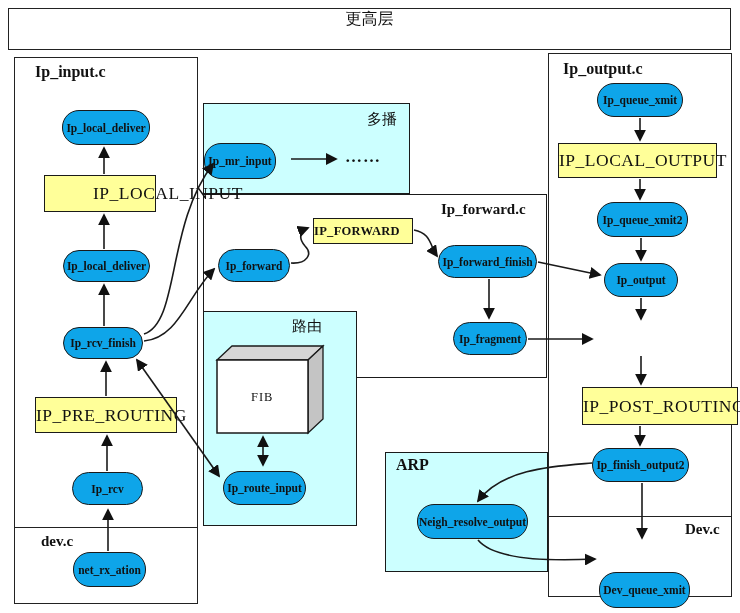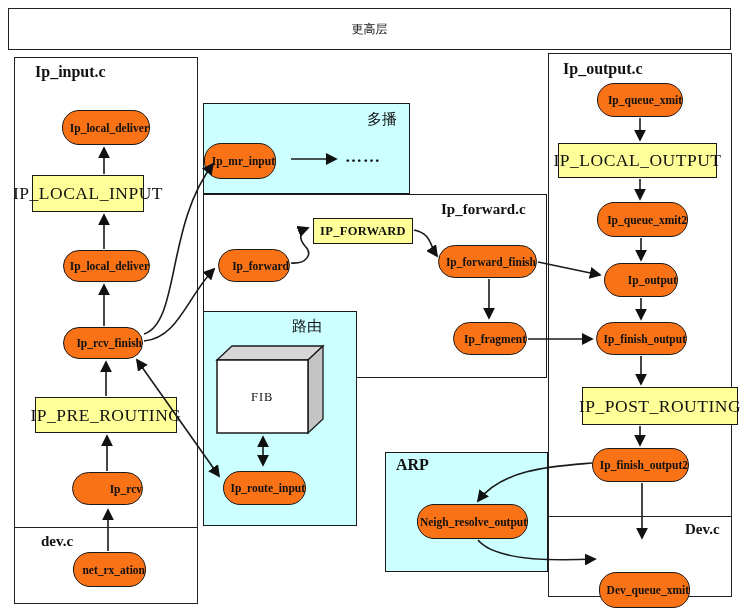--- a/index.html
+++ b/index.html
@@ -5,31 +5,31 @@
   html,body{margin:0;padding:0;background:#fff;}
   #canvas{position:relative;width:740px;height:613px;background:#fff;overflow:hidden;
           font-family:"Liberation Serif","DejaVu Sans",serif;color:#111;}
 
   .zone{position:absolute;z-index:1;box-sizing:border-box;}
   .zone-cyan{background:#ccffff;border:1.4px solid #1a1a1a;}
   .zone-white{background:#ffffff;border:1.2px solid #1a1a1a;}
 
   .col{position:absolute;z-index:2;box-sizing:border-box;border:1.6px solid #222;background:transparent;}
   .banner{position:absolute;z-index:2;box-sizing:border-box;border:1.6px solid #222;background:#fff;
-          display:flex;align-items:center;justify-content:center;font-size:12px;}
+          display:flex;align-items:flex-start;justify-content:center;font-size:16px;}
   .divider{position:absolute;z-index:2;border-top:1.4px solid #222;height:0;}
 
   .sec-title{position:absolute;z-index:6;font-weight:bold;font-size:15px;white-space:nowrap;}
   .sec-title.big{font-size:16px;}
 
-  .stadium{position:absolute;z-index:4;box-sizing:border-box;background:#f97316;border:1.3px solid #1a1a1a;
-           border-radius:17px;display:flex;align-items:center;justify-content:flex-end;
+  .stadium{position:absolute;z-index:4;box-sizing:border-box;background:#0ea5e9;border:1.3px solid #1a1a1a;
+           border-radius:17px;display:flex;align-items:center;justify-content:center;
            font-weight:bold;font-size:11.5px;white-space:nowrap;}
   .hook{position:absolute;z-index:4;box-sizing:border-box;background:#ffff99;border:1.3px solid #1a1a1a;
-        display:flex;align-items:center;justify-content:center;font-size:17.5px;letter-spacing:.5px;white-space:nowrap;}
+        display:flex;align-items:center;font-size:17.5px;letter-spacing:.5px;white-space:nowrap;}
   .hook.small{font-size:12.5px;font-weight:bold;letter-spacing:.3px;}
 
   .dots{position:absolute;z-index:4;font-weight:bold;font-size:17px;letter-spacing:1px;}
 
   svg.overlay{position:absolute;left:0;top:0;z-index:5;pointer-events:none;}
   .fib-text{font-family:"Liberation Serif",serif;font-size:12.5px;letter-spacing:1px;}
 </style>
 </head>
 <body>
 
@@ -50,21 +50,21 @@
 
   <span class="sec-title big" style="left:35px;top:63px;">Ip_input.c</span>
   <span class="sec-title" style="left:41px;top:533px;">dev.c</span>
   <span class="sec-title" style="font-weight:normal;left:340px;top:110px;margin-left:27px;">多播</span>
   <span class="sec-title" style="left:441px;top:201px;">Ip_forward.c</span>
   <span class="sec-title" style="font-weight:normal;left:292px;top:317px;font-family:Liberation Serif, serif;">路由</span>
   <span class="sec-title big" style="left:396px;top:456px;">ARP</span>
   <span class="sec-title big" style="left:563px;top:60px;">Ip_output.c</span>
   <span class="sec-title" style="left:685px;top:521px;">Dev.c</span>
 
-  <div class="hook" style="left:32px;top:175px;width:112px;height:37px;">
+  <div class="hook" style="left:44px;top:175px;width:112px;height:37px;padding-left:48px;">
       <span>IP_LOCAL_INPUT</span>
     </div>
   <div class="hook" style="left:35px;top:397px;width:142px;height:36px;">
       <span>IP_PRE_ROUTING</span>
     </div>
   <div class="hook small" style="left:313px;top:218px;width:100px;height:26px;">
       <span>IP_FORWARD</span>
     </div>
   <div class="hook" style="left:558px;top:143px;width:159px;height:35px;">
       <span>IP_LOCAL_OUTPUT</span>
@@ -111,23 +111,20 @@
 
   <div class="stadium" style="left:597px;top:83px;width:86px;height:34px;">
       <span>Ip_queue_xmit</span>
     </div>
   <div class="stadium" style="left:597px;top:202px;width:91px;height:35px;">
       <span>Ip_queue_xmit2</span>
     </div>
   <div class="stadium" style="left:604px;top:263px;width:74px;height:34px;">
       <span>Ip_output</span>
     </div>
-  <div class="stadium" style="left:596px;top:322px;width:91px;height:33px;">
-      <span>Ip_finish_output</span>
-    </div>
   <div class="stadium" style="left:592px;top:448px;width:97px;height:34px;">
       <span>Ip_finish_output2</span>
     </div>
   <div class="stadium" style="left:599px;top:572px;width:91px;height:36px;">
       <span>Dev_queue_xmit</span>
     </div>
 
   <svg class="overlay" width="740" height="613" viewBox="0 0 740 613">
     <defs>
       <marker id="ah" viewBox="0 0 10 10" refX="8.5" refY="5" markerWidth="7.5" markerHeight="7.5" orient="auto-start-reverse">

